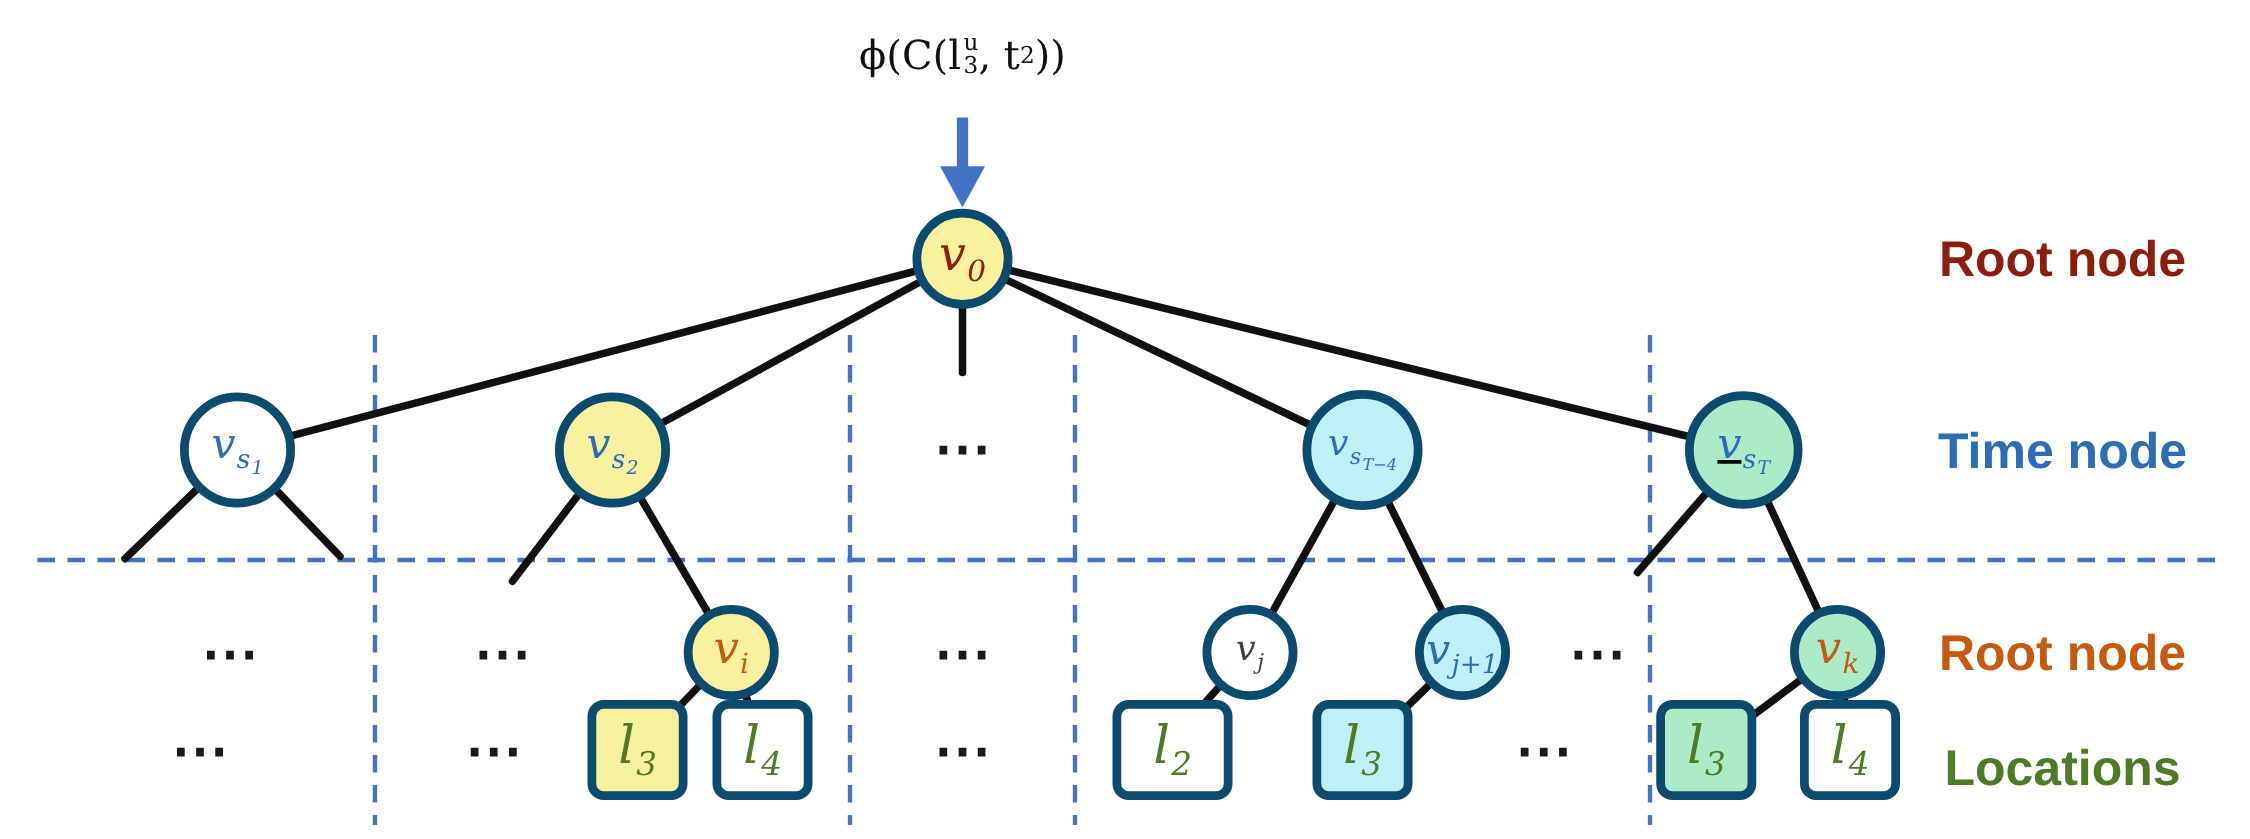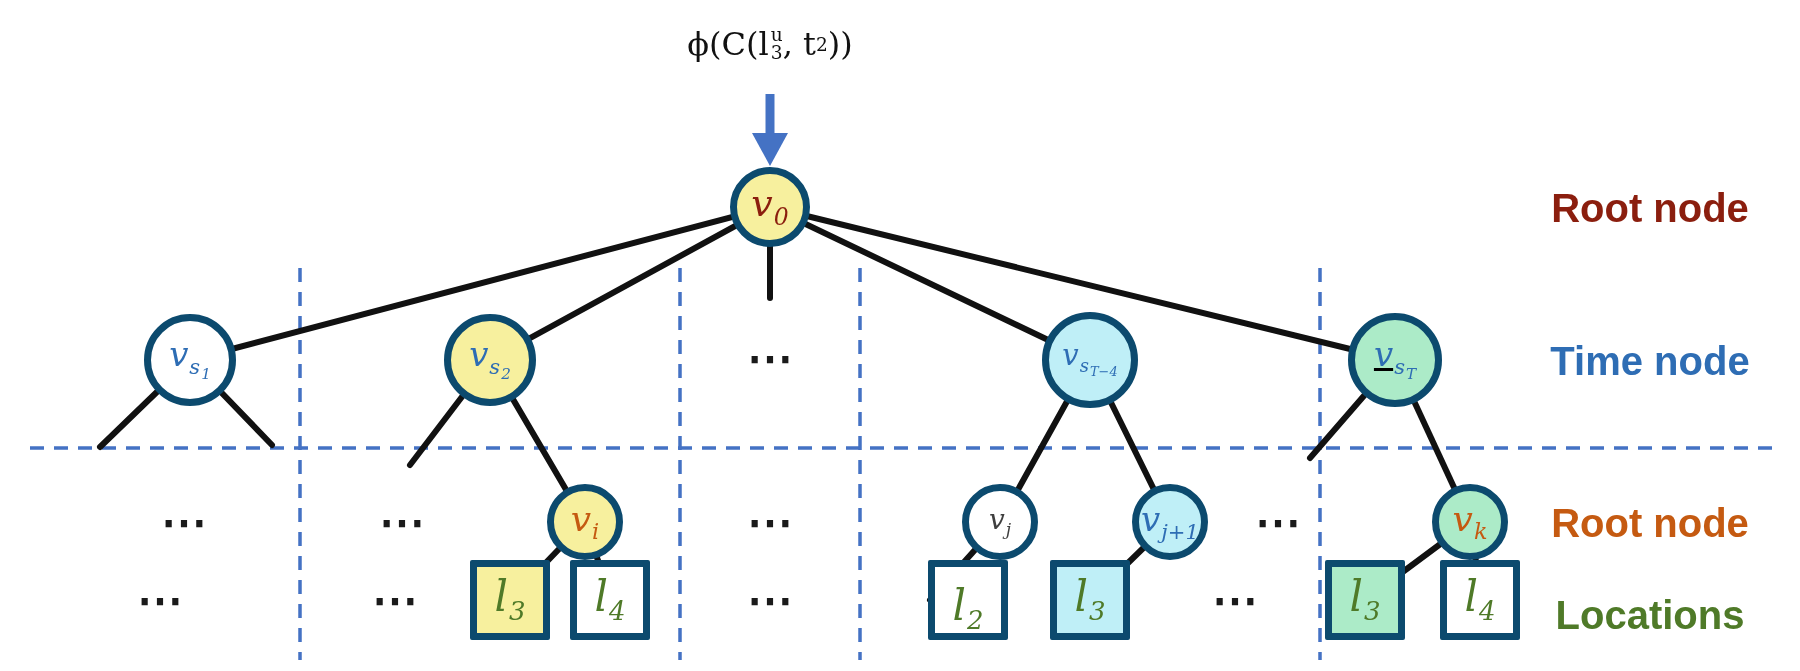--- a/index.html
+++ b/index.html
@@ -12,21 +12,21 @@
   #canvas{position:relative;width:1800px;height:671px;background:#ffffff;overflow:hidden;
           font-family:"Liberation Sans", sans-serif;}
   #wires{position:absolute;left:0;top:0;z-index:1;}
   .dash-g line{stroke:var(--dash-blue);stroke-width:3.5;stroke-dasharray:14 10;}
   .edge-g line{stroke:var(--edge-black);stroke-width:6;stroke-linecap:round;}
   .arrow-line{stroke:var(--arrow-blue);stroke-width:9;}
   .arrow-head{fill:var(--arrow-blue);}
   .node{position:absolute;z-index:2;display:flex;align-items:center;justify-content:center;
         border:7px solid #0c4a6e;box-sizing:border-box;}
   .circle{border-radius:50%;}
-  .square{border-radius:2px;}
+  .square{border-radius:13px;}
   .fill-yellow{background:var(--node-yellow);}
   .fill-cyan{background:var(--node-cyan);}
   .fill-green{background:var(--node-green);}
   .fill-white{background:var(--node-white);}
   .lbl{font-family:"DejaVu Serif", serif;font-style:italic;line-height:1;white-space:nowrap;}
   .lbl sub{font-size:.62em;margin-left:1px;}
   .lbl sub sub{font-size:.72em;}
   .c-root{color:var(--root-label);font-size:38px;}
   .c-time{color:var(--time-label);font-size:34px;text-align:right;}
   .c-time-sm{color:var(--time-label);font-size:29px;}
@@ -124,21 +124,21 @@
   <div class="node circle fill-green" style="left:1432px;top:484px;width:76px;height:76px;">
     <span class="lbl c-inner"><span>v</span><sub>k</sub></span>
   </div>
 
   <div class="node square fill-yellow" style="left:470px;top:560px;width:80px;height:80px;">
     <span class="lbl c-loc"><span>l</span><sub>3</sub></span>
   </div>
   <div class="node square fill-white" style="left:570px;top:560px;width:80px;height:80px;">
     <span class="lbl c-loc"><span>l</span><sub>4</sub></span>
   </div>
-  <div class="node square fill-white" style="left:928px;top:560px;width:80px;height:80px;align-items:flex-end;">
+  <div class="node square fill-white" style="left:890px;top:560px;width:96px;height:80px;">
     <span class="lbl c-loc"><span>l</span><sub>2</sub></span>
   </div>
   <div class="node square fill-cyan" style="left:1050px;top:560px;width:80px;height:80px;">
     <span class="lbl c-loc"><span>l</span><sub>3</sub></span>
   </div>
   <div class="node square fill-green" style="left:1325px;top:560px;width:80px;height:80px;">
     <span class="lbl c-loc"><span>l</span><sub>3</sub></span>
   </div>
   <div class="node square fill-white" style="left:1440px;top:560px;width:80px;height:80px;">
     <span class="lbl c-loc"><span>l</span><sub>4</sub></span>

